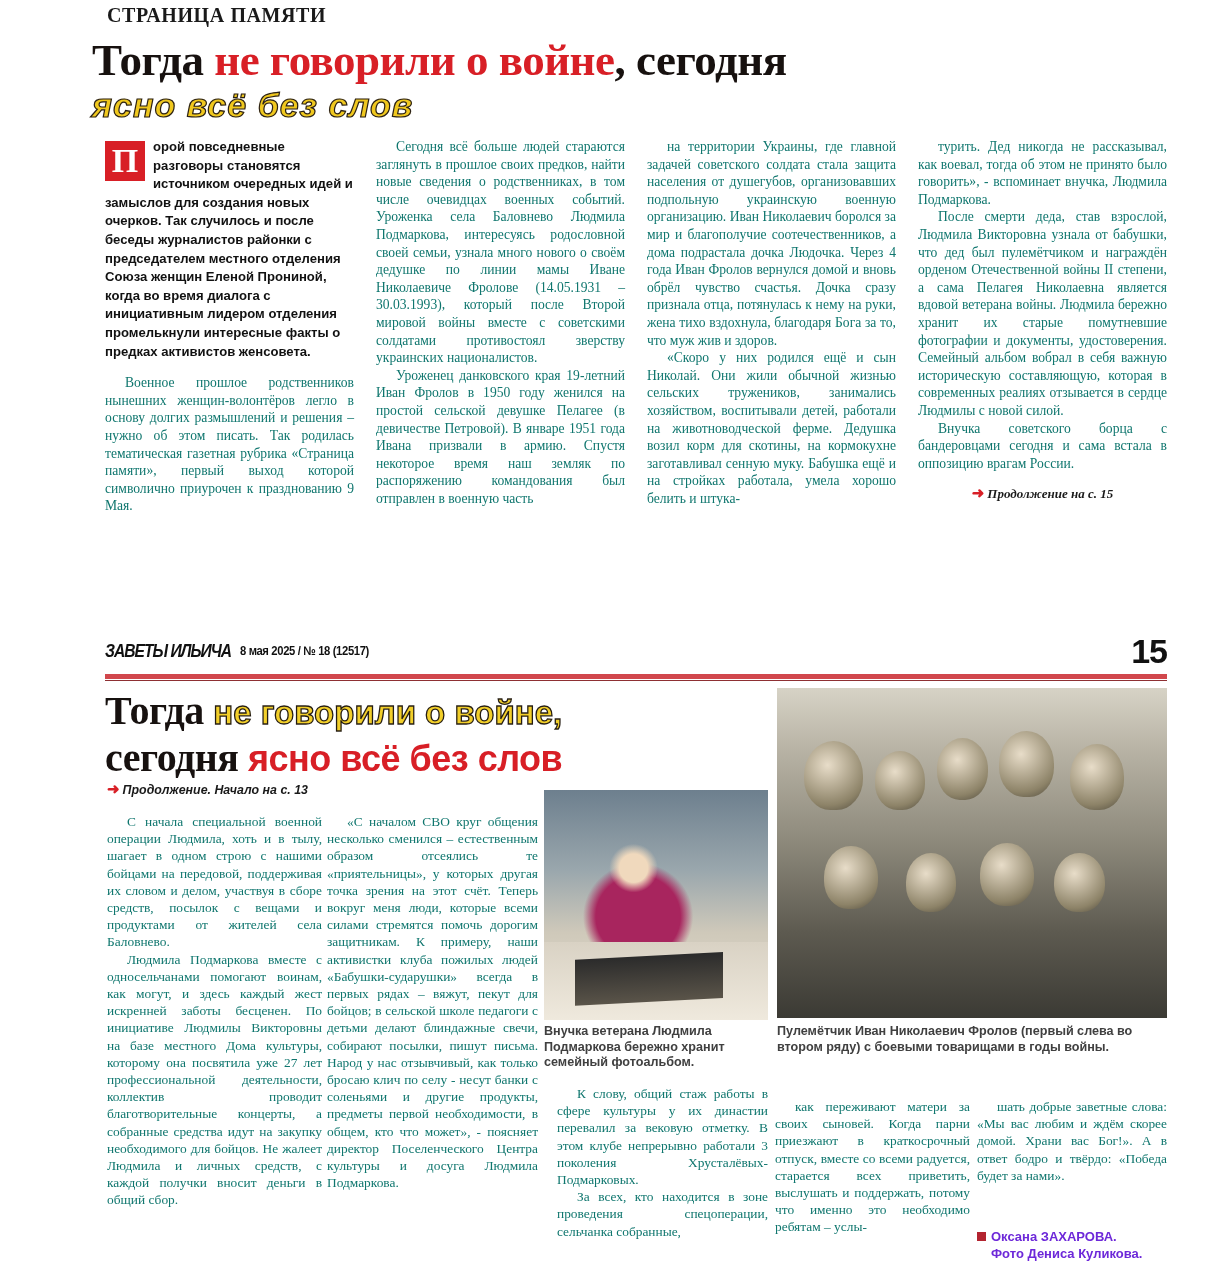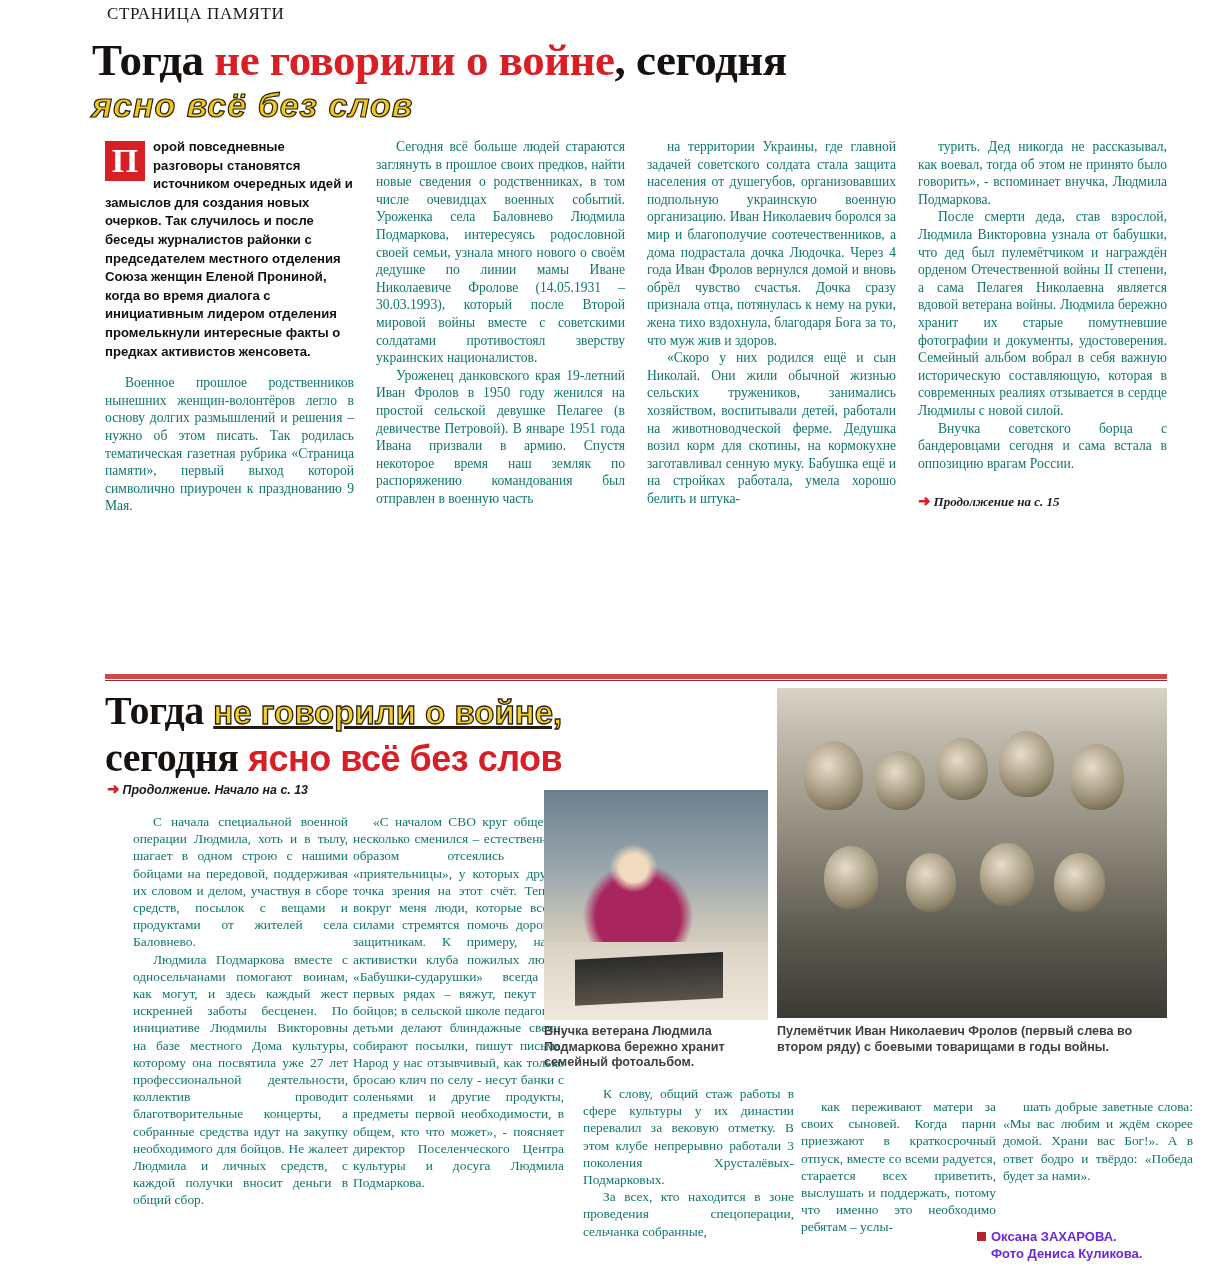--- a/index.html
+++ b/index.html
@@ -22,22 +22,22 @@
     position: absolute;
     left: 0; top: 0;
     width: 1211px;
     height: 615px;
   }
 
   .rubric {
     position: absolute;
     left: 107px; top: 4px;
     font-family: "Liberation Serif", serif;
-    font-weight: normal;
-    font-size: 17px;
+    font-weight: bold;
+    font-size: 20px;
     letter-spacing: 0.6px;
     color: #1a1a1a;
     text-transform: uppercase;
   }
 
   .headline-top {
     position: absolute;
     left: 92px; top: 36px;
     width: 1000px;
   }
@@ -103,22 +103,22 @@
     line-height: 17.6px;
     text-align: justify;
     text-indent: 20px;
     hyphens: auto;
     color: #0f766e;
   }
   p.body + p.body { margin-top: 0; }
   .gap-before { margin-top: 13px !important; }
 
   .cont-note {
-    margin-top: 20px;
-    text-align: left;
+    margin-top: 12px;
+    text-align: center;
     font-family: "Liberation Serif", serif;
     font-style: italic;
     font-weight: bold;
     font-size: 13px;
     color: #1a1a1a;
   }
   .arrow-red {
     color: #d81f26;
     font-weight: bold;
     font-style: normal;
@@ -200,21 +200,20 @@
     letter-spacing: -0.5px;
     white-space: nowrap;
     color: #17110f;
   }
   .hb-gold {
     font-family: "Liberation Sans", sans-serif;
     font-weight: bold;
     font-size: 33px;
     letter-spacing: 0px;
     color: #f2cf2a;
-    text-decoration: underline;
     -webkit-text-stroke: 1.3px #241c12;
   }
   .hb-red {
     color: #d81f26;
     font-family: "Liberation Sans", sans-serif;
     font-weight: bold;
     font-size: 36px;
     letter-spacing: -0.5px;
   }
 
@@ -226,21 +225,20 @@
     font-family: Liberation Sans, sans-serif;
     font-style: italic;
     font-weight: bold;
     font-size: 12.4px;
     color: #1a1a1a;
   }
 
   .col-b {
     position: absolute;
     font-family: "Liberation Serif", serif;
-    margin-left: 26px;
   }
   .col-b p.body { font-size: 13.4px; line-height: 17.2px; }
 
   #col-b1 { left: 107px; top: 185px; width: 215px; }
   #col-b2 { left: 327px; top: 185px; width: 211px; }
   #col-b3 { left: 557px; top: 457px; width: 211px; }
   #col-b4 { left: 775px; top: 470px; width: 195px; }
   #col-b5 { left: 977px; top: 470px; width: 190px; }
 
   
@@ -352,20 +350,25 @@
       <p class="body">После смерти деда, став взрослой, Людмила Викторовна узнала от бабушки, что дед был пулемётчиком и награждён орденом Отечественной войны II степени, а сама Пелагея Николаевна является вдовой ветерана войны. Людмила бережно хранит их старые помутневшие фотографии и документы, удостоверения. Семейный альбом вобрал в себя важную историческую составляющую, которая в современных реалиях отзывается в сердце Людмилы с новой силой.</p>
       <p class="body">Внучка советского борца с бандеровцами сегодня и сама встала в оппозицию врагам России.</p>
       <div class="cont-note"><span class="arrow-red">➜</span><span>Продолжение на с. 15</span></div>
     </div>
 
   </div>
 </div>
 
 <div class="page-bottom">
 
+  <div class="masthead">
+    <div class="mast-logo">ЗАВЕТЫ ИЛЬИЧА</div>
+    <div class="mast-date">8 мая 2025 / № 18 (12517)</div>
+    <div class="mast-pagenum">15</div>
+  </div>
   <div class="mast-rule"></div>
   <div class="mast-rule-thin"></div>
 
   <div class="headline-bottom">
     <div class="hb-line"><span>Тогда </span><span class="hb-gold">не говорили о войне,</span></div>
     <div class="hb-line"><span>сегодня </span><span class="hb-red">ясно всё без слов</span></div>
   </div>
 
   <div class="cont-note-2"><span class="arrow-red">➜</span><span>Продолжение. Начало на с. 13</span></div>
 

